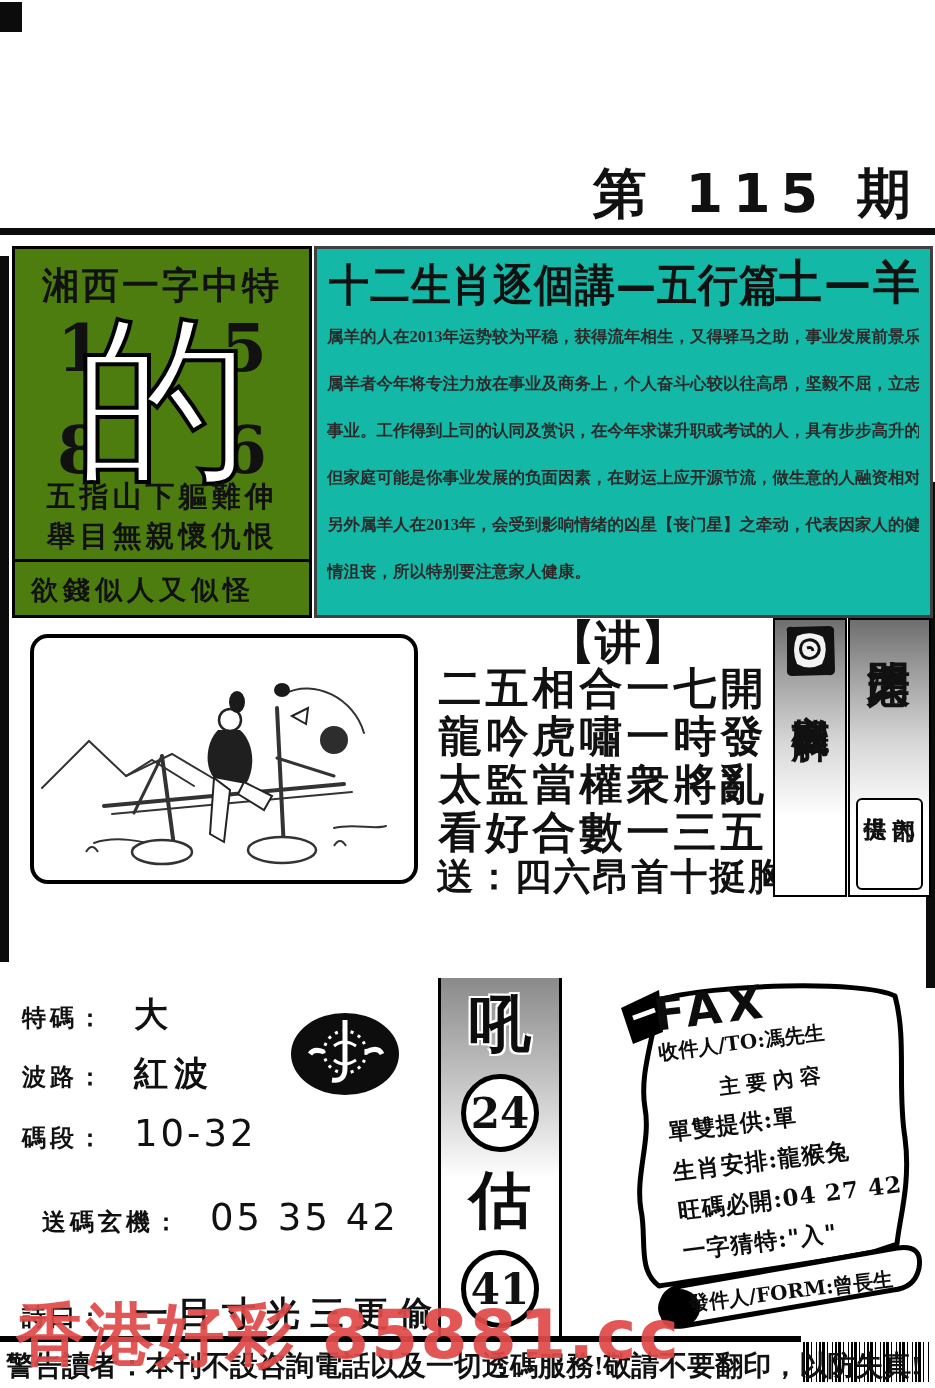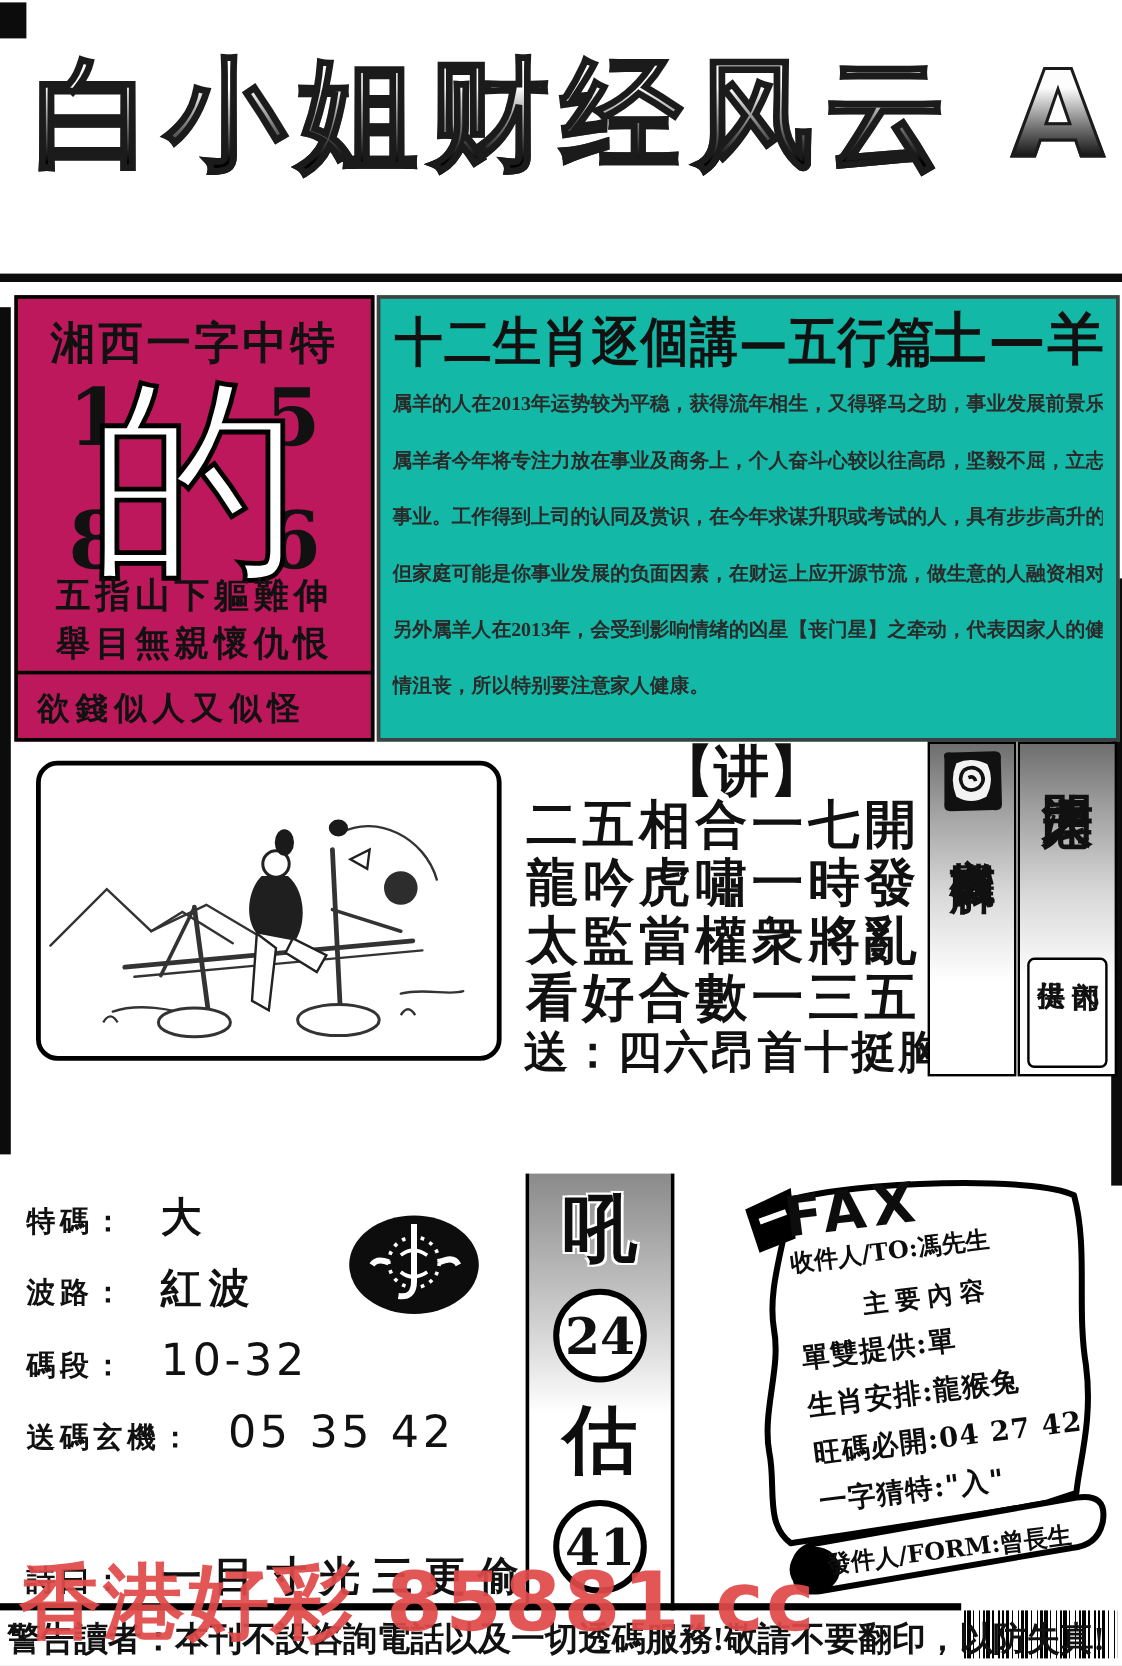--- a/index.html
+++ b/index.html
@@ -14,21 +14,21 @@
     -webkit-background-clip:text;background-clip:text;color:transparent;
     -webkit-text-stroke:2.5px #1b1b1b;}
   .issue{right:14px;top:158px;font-size:54px;font-weight:900;letter-spacing:10px;
     font-family:"DejaVu Sans",sans-serif;}
   .top-rule{left:0;top:228px;width:935px;height:7px;background:#0c0c0c;}
 
   
   .mark{background:#0c0c0c;}
 
   
-  .left-box{left:12px;top:246px;width:294px;height:366px;border:3px solid #000;background:#be185d;}
+  .left-box{left:12px;top:246px;width:294px;height:366px;border:3px solid #000;background:#4d7c0f;}
   .lb-title{left:0;top:12px;width:100%;text-align:center;font-weight:700;font-size:37px;
     letter-spacing:3px;font-family:"DejaVu Serif",serif;}
   .lb-num{font-family:"DejaVu Serif",serif;font-weight:700;font-size:66px;line-height:1;}
   .lb-big{left:0;top:62px;width:100%;text-align:center;font-size:178px;line-height:1;
     font-family:"DejaVu Serif",serif;color:#fff;-webkit-text-stroke:4px #000;
     text-shadow:0 0 1px #000;}
   .lb-poem{left:0;width:100%;text-align:center;font-weight:700;font-size:29px;
     letter-spacing:4px;font-family:"DejaVu Serif",serif;}
   .lb-div{left:0;top:310px;width:100%;height:3px;background:#000;}
   .lb-bottom{left:16px;top:323px;font-weight:700;font-size:27px;letter-spacing:5px;
@@ -113,21 +113,21 @@
 </style>
 </head>
 <body>
 
 <div class="page">
 
   <div class="abs mark" style="left:0;top:2px;width:22px;height:30px;"></div>
   <div class="abs mark" style="left:0;top:256px;width:9px;height:706px;"></div>
   <div class="abs mark" style="left:926px;top:482px;width:9px;height:506px;"></div>
 
-  <div class="abs masthead">白小姐财经风云 A</div>
+  <div class="abs issue">第 115 期</div>
   <div class="abs top-rule"></div>
 
   <div class="abs left-box">
     <div class="abs lb-title">湘西一字中特</div>
     <div class="abs lb-num" style="left:42px;top:66px;">1</div>
     <div class="abs lb-num" style="right:42px;top:66px;">5</div>
     <div class="abs lb-num" style="left:42px;top:168px;">8</div>
     <div class="abs lb-num" style="right:42px;top:168px;">6</div>
     <div class="abs lb-big">的</div>
     <div class="abs lb-poem" style="top:228px;">五指山下軀難伸</div>
@@ -206,21 +206,21 @@
 
   <div class="abs row" style="top:992px;">
     <span class="lab">特碼：</span><span class="val">大</span>
   </div>
   <div class="abs row" style="top:1051px;">
     <span class="lab">波路：</span><span class="val">紅波</span>
   </div>
   <div class="abs row" style="top:1112px;">
     <span class="lab">碼段：</span><span class="val num">10-32</span>
   </div>
-  <div class="abs row" style="top:1172px;">
+  <div class="abs row" style="top:1196px;margin-left:20px;">
     <span class="lab">送碼玄機：</span><span class="val num">05 35 42</span>
   </div>
   <div class="abs row" style="top:1291px;">
     <span class="lab">詩曰：</span><span class="val" style="letter-spacing:10px;">一目寸光三更偷</span>
   </div>
 
   <div class="abs" style="left:288px;top:1010px;">
     <svg width="114" height="88" viewBox="0 0 114 88">
       <ellipse cx="57" cy="44" rx="54" ry="41" fill="#0d0d0d"></ellipse>
       <circle cx="57" cy="42" r="21" fill="none" stroke="#fff" stroke-width="3" stroke-dasharray="3 5"></circle>

